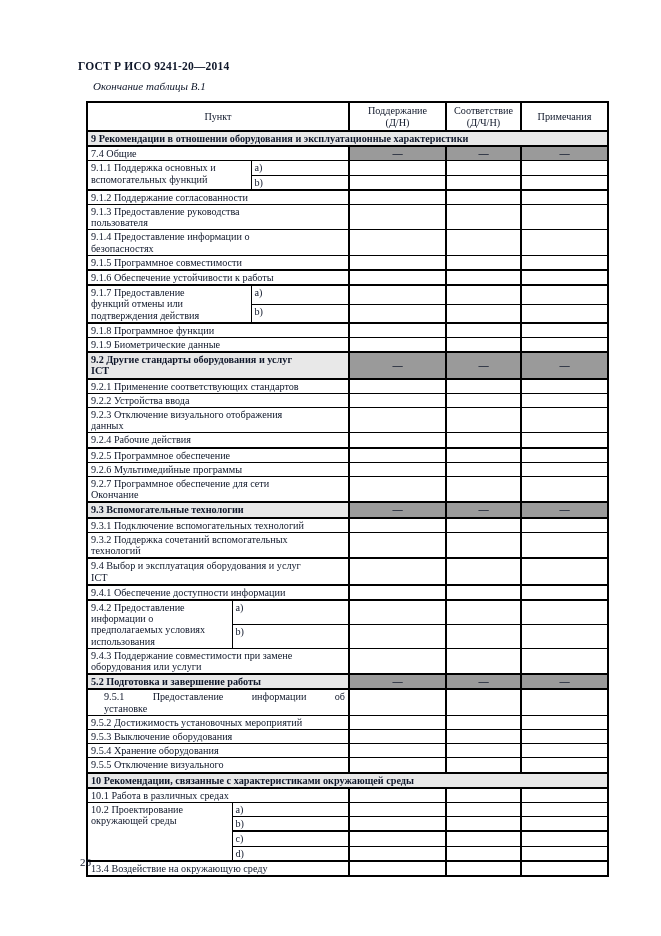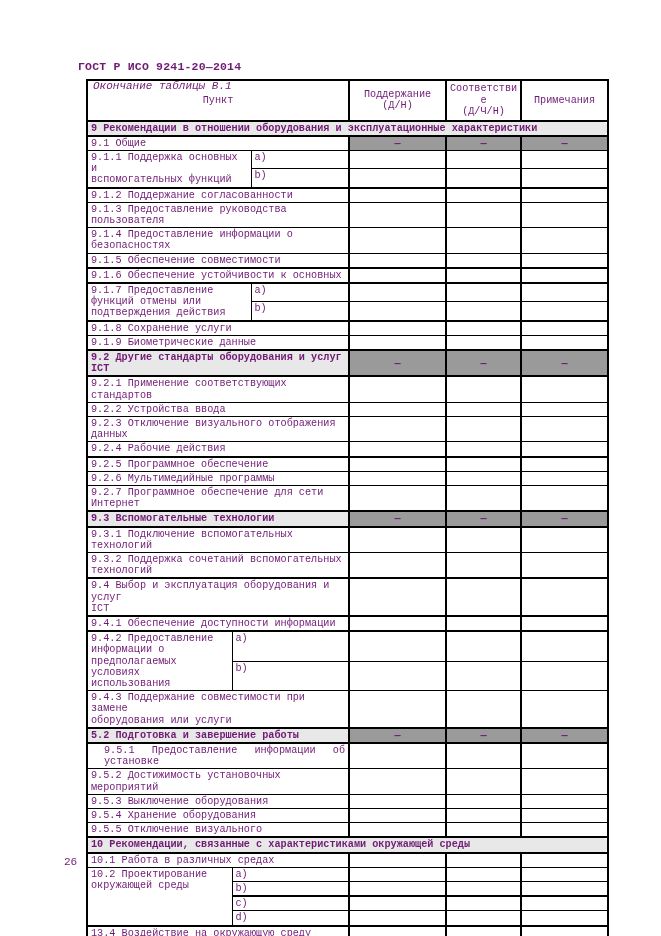--- a/index.html
+++ b/index.html
@@ -1,42 +1,42 @@
 <!DOCTYPE html>
 <html style="--section-bg: #e8e8e8; --dash-bg: #9a9a9a;"><head>
 <meta charset="utf-8">
 <style>
   html,body{margin:0;padding:0;background:#fff;}
   .page{
     position:relative;width:661px;height:936px;background:#fff;
-    font-family:Liberation Mono, monospace;color:#701a75;overflow:hidden;
+    font-family:Liberation Serif, serif;color:#0f172a;overflow:hidden;
   }
   .doc-title{position:absolute;left:78px;top:60px;font-size:11.5px;font-weight:bold;letter-spacing:0.2px;}
   .table-caption{position:absolute;left:93px;top:80px;font-size:11px;font-style:italic;}
-  .tbl-wrap{position:absolute;left:86px;top:79px;}
+  .tbl-wrap{position:absolute;left:86px;top:101px;}
   table.b1{
     border-collapse:collapse;table-layout:fixed;width:521px;
     font-size:10.2px;line-height:11.2px;border:2px solid #000;
   }
   col.c1{width:145px}col.c2{width:19px}col.c3{width:98px}
   col.c4{width:97px}col.c5{width:75px}col.c6{width:87px}
   td,th{border:1px solid #000;padding:1px 3px;vertical-align:top;text-align:left;
         font-weight:normal;white-space:pre-line;word-wrap:break-word;}
   thead th{text-align:center;vertical-align:middle;padding:2px 1px;line-height:11.5px;}
   .vc{border-left-width:2px;}
   tr.tb>td,tr.tb>th,td.tbc{border-bottom-width:2px;}
   tr.tbs>td{border-bottom-width:2px;}
-  tr.section>td{background:var(--section-bg,#e8e8e8);font-weight:bold;border-radius:7px;}
+  tr.section>td{background:var(--section-bg,#e8e8e8);font-weight:bold;}
   td.gray{background:var(--section-bg,#e8e8e8);}
   td.bold{font-weight:bold;}
   td.dash{background:var(--dash-bg,#9a9a9a);text-align:center;vertical-align:middle;
           font-weight:bold;white-space:normal;}
   td.jcell{white-space:normal;padding-left:16px;}
   td.jcell .jl{text-align:justify;text-align-last:justify;}
-  .page-number{position:absolute;left:64px;top:856px;font-size:11px;}
+  .page-number{position:absolute;left:80px;top:856px;font-size:11px;}
 </style>
 </head>
 <body>
 
 <div class="page">
   <div class="doc-title">ГОСТ Р ИСО 9241-20—2014</div>
   <div class="table-caption">Окончание таблицы В.1</div>
 
   <div class="tbl-wrap">
     <table class="b1">
@@ -56,21 +56,21 @@
           <th class="vc">Соответствие
 (Д/Ч/Н)</th>
           <th class="vc">Примечания</th>
         </tr>
       </thead>
       <tbody id="b1-body">
           <tr class="section tb">
             <td colspan="6">9 Рекомендации в отношении оборудования и эксплуатационные характеристики</td>
           </tr>
           <tr>
-            <td colspan="3">9.1 Общие</td>
+            <td colspan="3">7.4 Общие</td>
             <td class="vc dash">—</td>
             <td class="vc dash">—</td>
             <td class="vc dash">—</td>
           </tr>
           <tr>
             <td colspan="2" rowspan="2" class="tbc">9.1.1 Поддержка основных и
 вспомогательных функций</td>
             <td colspan="1">a)</td>
             <td class="vc"></td>
             <td class="vc"></td>
@@ -96,48 +96,48 @@
             <td class="vc"></td>
           </tr>
           <tr>
             <td colspan="3">9.1.4 Предоставление информации о
 безопасностях</td>
             <td class="vc"></td>
             <td class="vc"></td>
             <td class="vc"></td>
           </tr>
           <tr class="tb">
-            <td colspan="3">9.1.5 Обеспечение совместимости</td>
-            <td class="vc"></td>
-            <td class="vc"></td>
-            <td class="vc"></td>
-          </tr>
-          <tr class="tb">
-            <td colspan="3">9.1.6 Обеспечение устойчивости к основных</td>
+            <td colspan="3">9.1.5 Программное совместимости</td>
+            <td class="vc"></td>
+            <td class="vc"></td>
+            <td class="vc"></td>
+          </tr>
+          <tr class="tb">
+            <td colspan="3">9.1.6 Обеспечение устойчивости к работы</td>
             <td class="vc"></td>
             <td class="vc"></td>
             <td class="vc"></td>
           </tr>
           <tr>
             <td colspan="2" rowspan="2" class="tbc">9.1.7 Предоставление
 функций отмены или
 подтверждения действия</td>
             <td colspan="1">a)</td>
             <td class="vc"></td>
             <td class="vc"></td>
             <td class="vc"></td>
           </tr>
           <tr class="tb">
             <td colspan="1">b)</td>
             <td class="vc"></td>
             <td class="vc"></td>
             <td class="vc"></td>
           </tr>
           <tr>
-            <td colspan="3">9.1.8 Сохранение услуги</td>
+            <td colspan="3">9.1.8 Программное функции</td>
             <td class="vc"></td>
             <td class="vc"></td>
             <td class="vc"></td>
           </tr>
           <tr class="tb">
             <td colspan="3">9.1.9 Биометрические данные</td>
             <td class="vc"></td>
             <td class="vc"></td>
             <td class="vc"></td>
           </tr>
@@ -180,21 +180,21 @@
             <td class="vc"></td>
           </tr>
           <tr>
             <td colspan="3">9.2.6 Мультимедийные программы</td>
             <td class="vc"></td>
             <td class="vc"></td>
             <td class="vc"></td>
           </tr>
           <tr class="tb">
             <td colspan="3">9.2.7 Программное обеспечение для сети
-Интернет</td>
+Окончание</td>
             <td class="vc"></td>
             <td class="vc"></td>
             <td class="vc"></td>
           </tr>
           <tr class="tb">
             <td class="gray bold" colspan="3">9.3 Вспомогательные технологии</td>
             <td class="vc dash">—</td>
             <td class="vc dash">—</td>
             <td class="vc dash">—</td>
           </tr>

